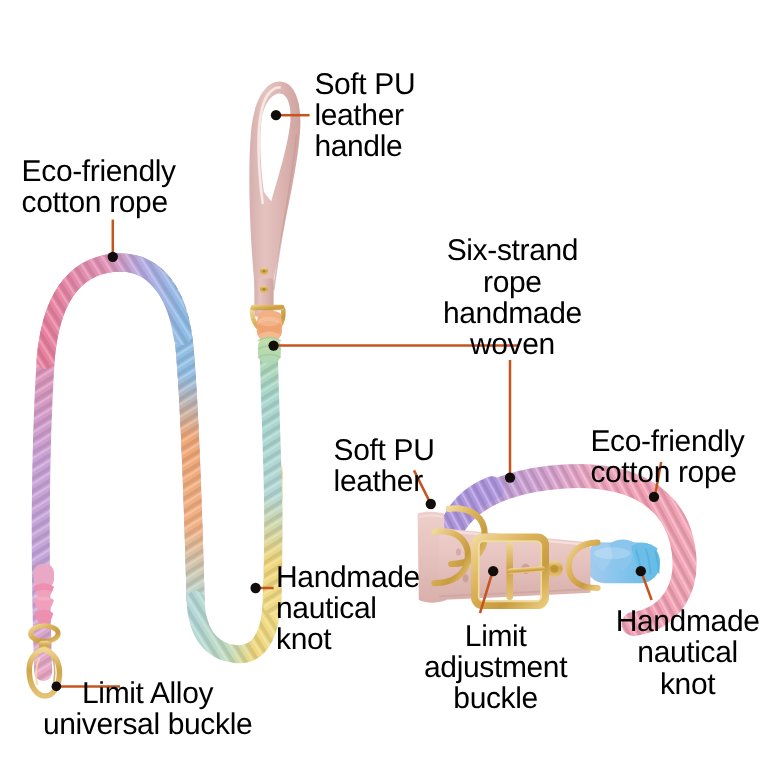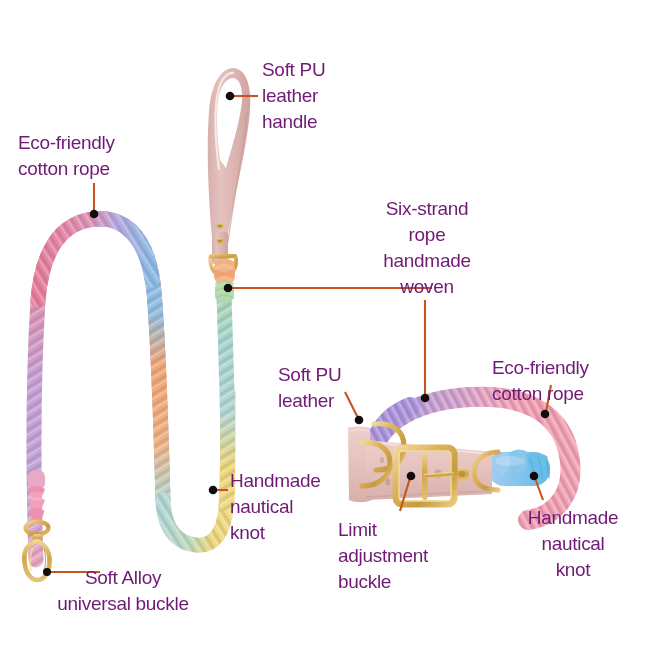--- a/index.html
+++ b/index.html
@@ -20,40 +20,40 @@
     position: absolute;
     left: 0;
     top: 0;
     width: 650px;
     height: 650px;
   }
 
   
   .callout {
     position: absolute;
-    color: #701a75;
+    color: #000000;
     font-family: "Liberation Sans", "DejaVu Sans", sans-serif;
-    font-size: 19px;
+    font-size: 25px;
     line-height: 26px;
     letter-spacing: -0.3px;
     white-space: pre-line;
     font-weight: 400;
     pointer-events: auto;
   }
   .callout.al-left   { text-align: left; }
   .callout.al-center { text-align: center; }
 
   
   #lbl-eco-leash      { left: 18px;  top: 130px; width: 190px; text-align: left; }
   #lbl-pu-handle      { left: 262px; top: 57px;  width: 120px; text-align: left; }
   #lbl-sixstrand      { left: 352px; top: 196px; width: 150px; text-align: center; }
   #lbl-eco-collar     { left: 492px; top: 355px; width: 155px; text-align: left; }
   #lbl-pu-leather     { left: 278px; top: 362px; width: 110px; text-align: left; }
   #lbl-knot-leash     { left: 230px; top: 468px; width: 118px; text-align: left; }
-  #lbl-limit-buckle   { left: 338px; top: 517px; width: 150px; text-align: left; }
+  #lbl-limit-buckle   { left: 338px; top: 517px; width: 150px; text-align: center; }
   #lbl-knot-collar    { left: 498px; top: 505px; width: 150px; text-align: center; }
   #lbl-zinc           { left: 8px;   top: 565px; width: 230px; text-align: center; }
 </style>
 </head>
 <body>
 
 <div id="stage">
 
   <svg class="art" viewBox="0 0 650 650" xmlns="http://www.w3.org/2000/svg">
     <defs>
@@ -372,16 +372,16 @@
 knot</div>
 
   <div class="callout al-center" id="lbl-limit-buckle">Limit
 adjustment
 buckle</div>
 
   <div class="callout al-center" id="lbl-knot-collar">Handmade
 nautical
 knot</div>
 
-  <div class="callout al-center" id="lbl-zinc">Soft Alloy
+  <div class="callout al-center" id="lbl-zinc">Limit Alloy
 universal buckle</div>
 
 </div>
 
 </body></html>

